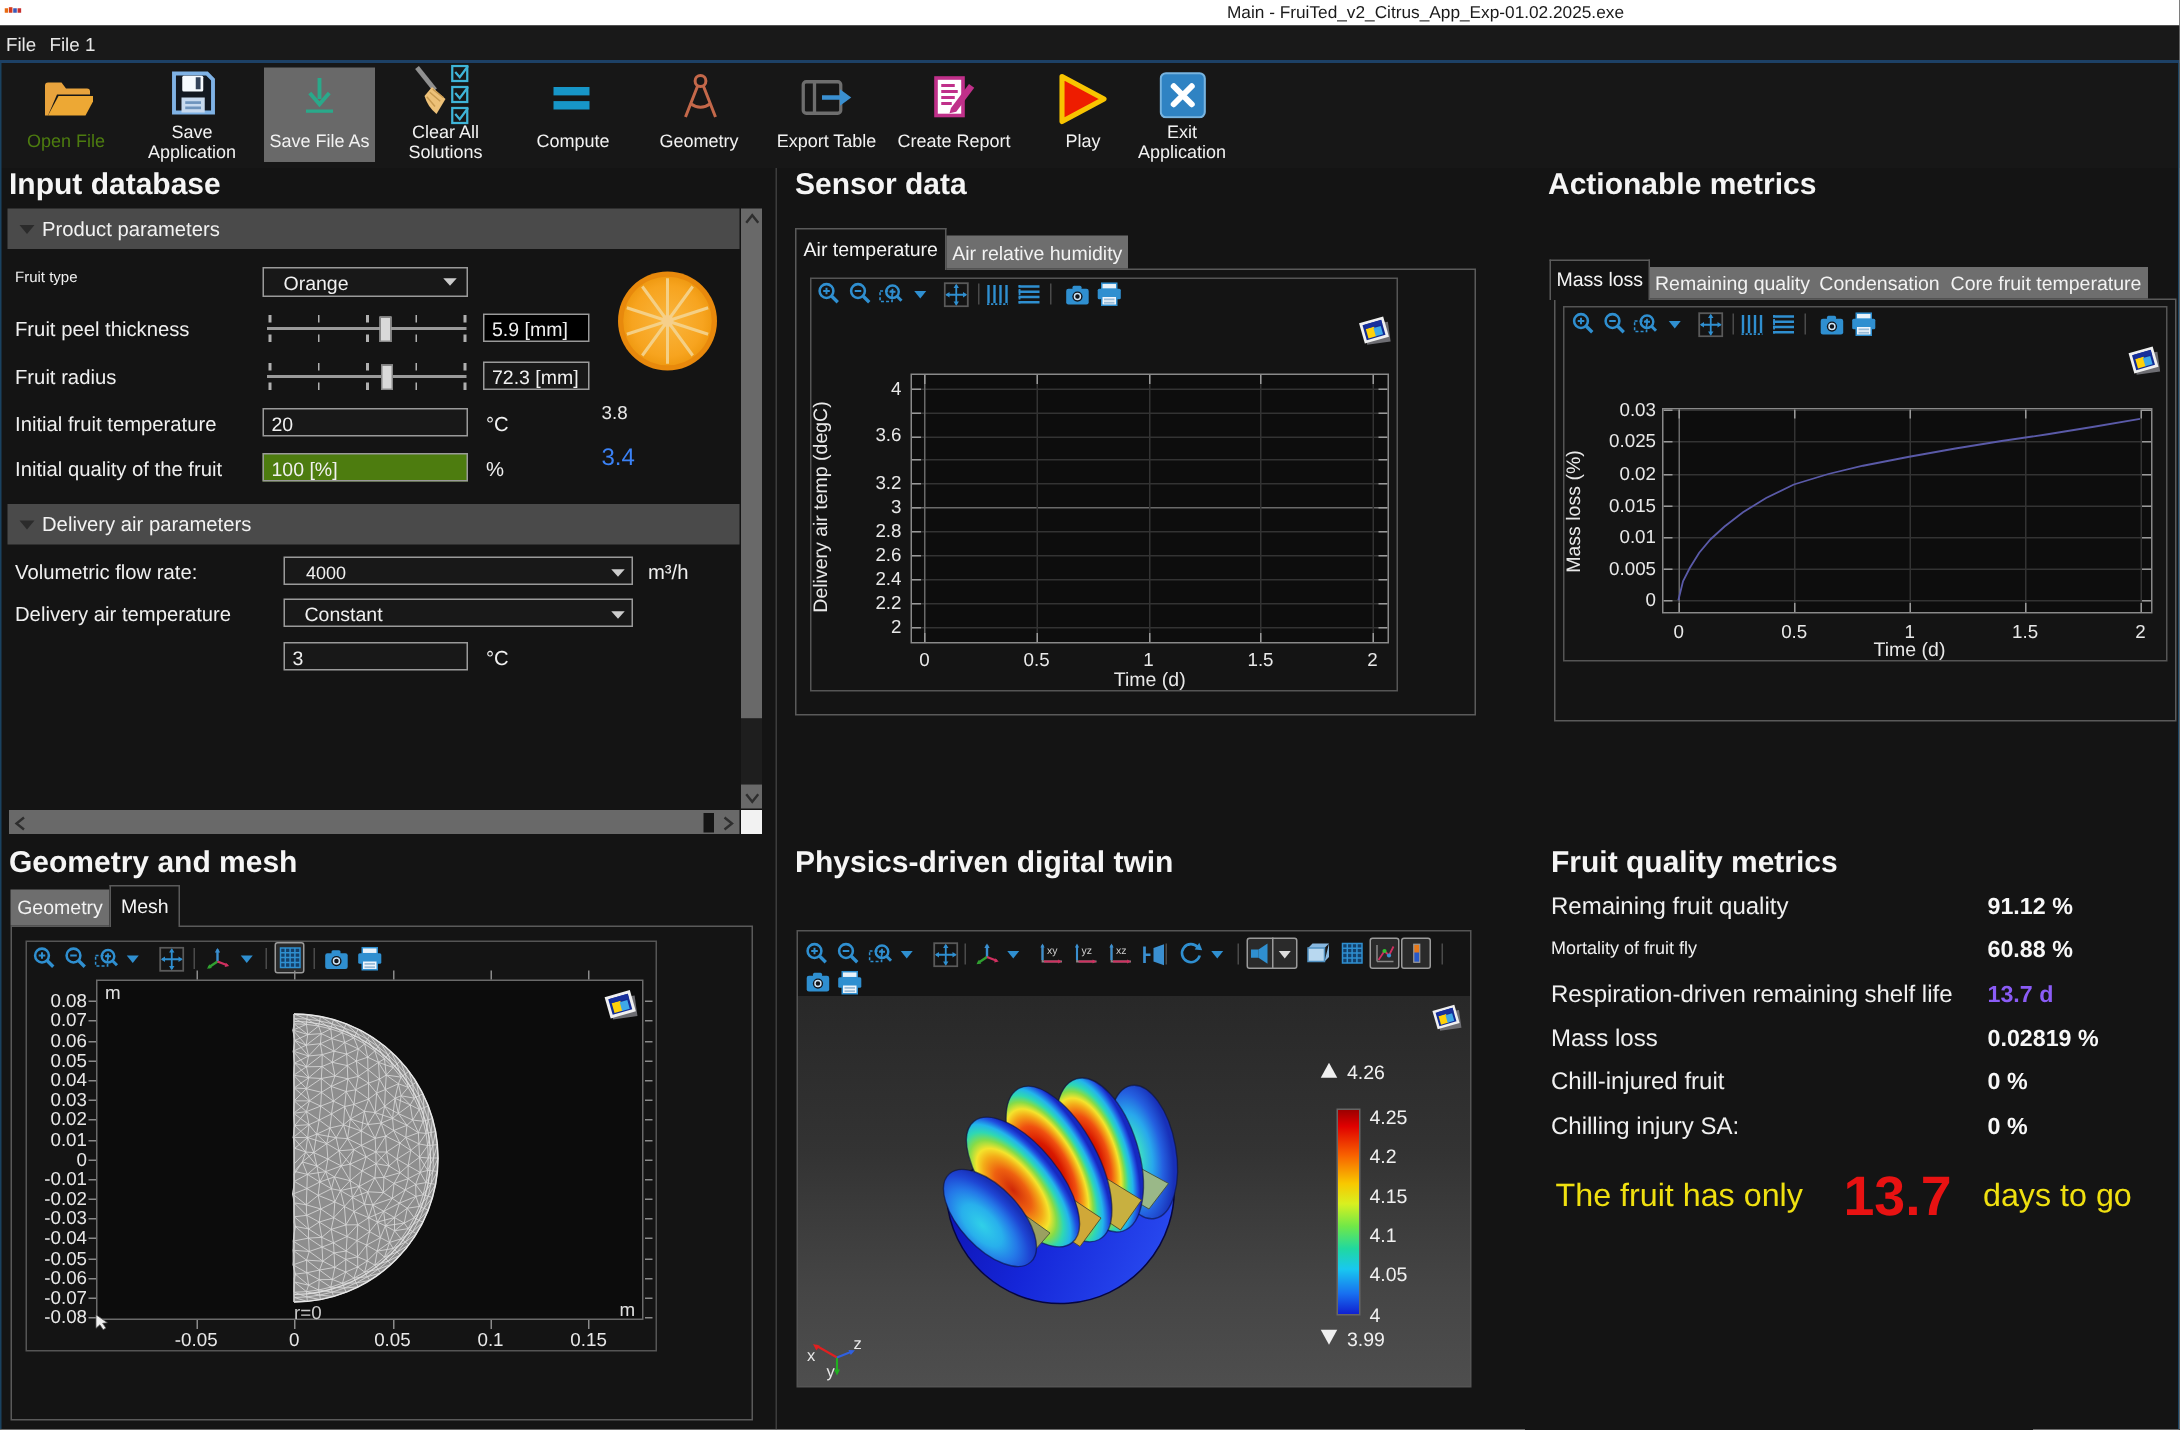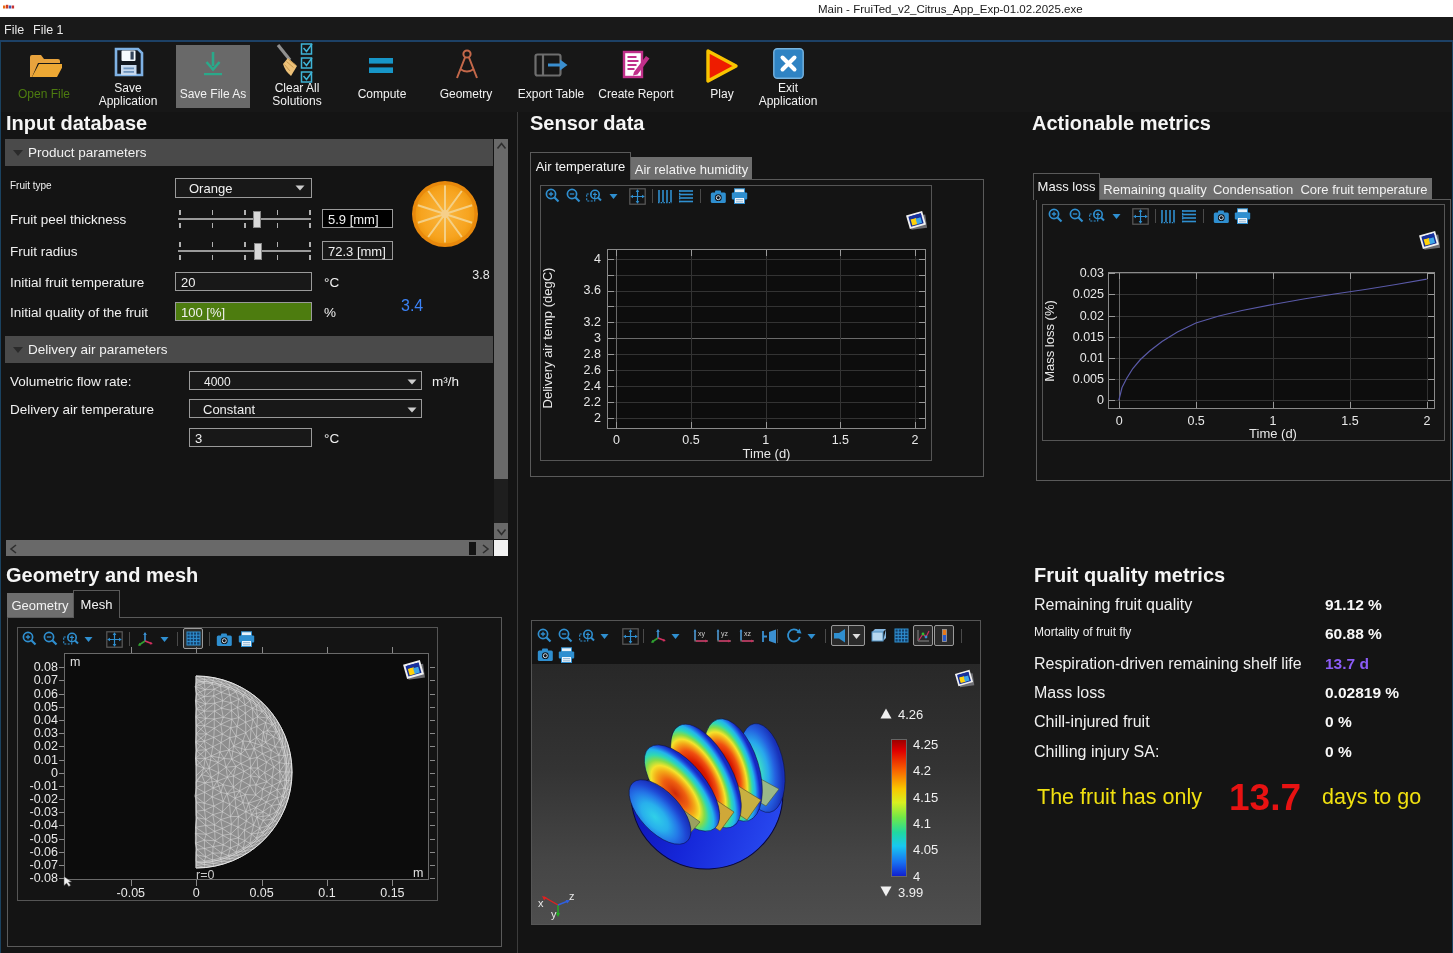--- a/index.html
+++ b/index.html
@@ -92,20 +92,21 @@
 <svg style="position:absolute;left:773px;top:48px;" width="31" height="31" viewBox="0 0 31 31">
       <rect x="0.8" y="0.8" width="29.4" height="29.4" rx="3.5" fill="#2f83c3" stroke="#77b4e0" stroke-width="1.4"></rect>
 <path d="M9.5 9.5 L21.5 21.5 M21.5 9.5 L9.5 21.5" stroke="#ffffff" stroke-width="4" stroke-linecap="round"></path>
     </svg>
 <div style="position:absolute;left:788px;top:87.5px;transform:translate(-50%,-50%);font-size:12px;color:#f2f2f2;font-weight:400;white-space:nowrap;">Exit</div>
 <div style="position:absolute;left:788px;top:101px;transform:translate(-50%,-50%);font-size:12px;color:#f2f2f2;font-weight:400;white-space:nowrap;">Application</div>
 <div style="position:absolute;left:6px;top:112px;font-size:20px;color:#f5f5f5;font-weight:700;white-space:nowrap;">Input database</div>
 <div style="position:absolute;left:530px;top:112px;font-size:20px;color:#f5f5f5;font-weight:700;white-space:nowrap;">Sensor data</div>
 <div style="position:absolute;left:1032px;top:112px;font-size:20px;color:#f5f5f5;font-weight:700;white-space:nowrap;">Actionable metrics</div>
 <div style="position:absolute;left:6px;top:564px;font-size:20px;color:#f5f5f5;font-weight:700;white-space:nowrap;">Geometry and mesh</div>
+<div style="position:absolute;left:530px;top:564px;font-size:20px;color:#f5f5f5;font-weight:700;white-space:nowrap;">Physics-driven digital twin</div>
 <div style="position:absolute;left:1034px;top:564px;font-size:20px;color:#f5f5f5;font-weight:700;white-space:nowrap;">Fruit quality metrics</div>
 <div style="position:absolute;left:516.5px;top:112px;width:1px;height:841px;background:#3c3c3c;"></div>
 <div style="position:absolute;left:5px;top:139px;width:488px;height:27px;background:#4a4a4a;"></div>
 <svg style="position:absolute;left:12px;top:149px;" width="12" height="8" viewBox="0 0 12 8">
       <path d="M1 1 L11 1 L6 7 Z" fill="#2b2b2b"></path>
     </svg>
 <div style="position:absolute;left:28px;top:145px;font-size:13.5px;color:#f2f2f2;font-weight:400;white-space:nowrap;">Product parameters</div>
 <div style="position:absolute;left:5px;top:336px;width:488px;height:27px;background:#4a4a4a;"></div>
 <svg style="position:absolute;left:12px;top:346px;" width="12" height="8" viewBox="0 0 12 8">
       <path d="M1 1 L11 1 L6 7 Z" fill="#2b2b2b"></path>
@@ -314,21 +315,21 @@
 <div style="position:absolute;left:616.4px;top:421.6px;width:1px;height:6px;background:#999;"></div>
 <div style="position:absolute;left:691.0px;top:249.5px;width:1px;height:6px;background:#999;"></div>
 <div style="position:absolute;left:691.0px;top:421.6px;width:1px;height:6px;background:#999;"></div>
 <div style="position:absolute;left:765.7px;top:249.5px;width:1px;height:6px;background:#999;"></div>
 <div style="position:absolute;left:765.7px;top:421.6px;width:1px;height:6px;background:#999;"></div>
 <div style="position:absolute;left:840.4px;top:249.5px;width:1px;height:6px;background:#999;"></div>
 <div style="position:absolute;left:840.4px;top:421.6px;width:1px;height:6px;background:#999;"></div>
 <div style="position:absolute;left:915.0px;top:249.5px;width:1px;height:6px;background:#999;"></div>
 <div style="position:absolute;left:915.0px;top:421.6px;width:1px;height:6px;background:#999;"></div>
 <div style="position:absolute;left:401px;top:258.6px;width:200px;transform:translateY(-50%);text-align:right;font-size:12.5px;color:#e8e8e8;font-weight:400;white-space:nowrap;">4</div>
-<div style="position:absolute;left:381px;top:274.54px;width:200px;transform:translateY(-50%);text-align:center;font-size:12.5px;color:#e8e8e8;font-weight:400;white-space:nowrap;">3.8</div>
+<div style="position:absolute;left:401px;top:274.54px;width:200px;transform:translateY(-50%);text-align:left;font-size:12.5px;color:#e8e8e8;font-weight:400;white-space:nowrap;">3.8</div>
 <div style="position:absolute;left:401px;top:290.48px;width:200px;transform:translateY(-50%);text-align:right;font-size:12.5px;color:#e8e8e8;font-weight:400;white-space:nowrap;">3.6</div>
 <div style="position:absolute;left:401px;top:306.42px;width:200px;transform:translateY(-50%);text-align:left;font-size:16px;color:#3b82f6;font-weight:400;white-space:nowrap;">3.4</div>
 <div style="position:absolute;left:401px;top:322.36px;width:200px;transform:translateY(-50%);text-align:right;font-size:12.5px;color:#e8e8e8;font-weight:400;white-space:nowrap;">3.2</div>
 <div style="position:absolute;left:401px;top:338.3px;width:200px;transform:translateY(-50%);text-align:right;font-size:12.5px;color:#e8e8e8;font-weight:400;white-space:nowrap;">3</div>
 <div style="position:absolute;left:401px;top:354.24px;width:200px;transform:translateY(-50%);text-align:right;font-size:12.5px;color:#e8e8e8;font-weight:400;white-space:nowrap;">2.8</div>
 <div style="position:absolute;left:401px;top:370.18px;width:200px;transform:translateY(-50%);text-align:right;font-size:12.5px;color:#e8e8e8;font-weight:400;white-space:nowrap;">2.6</div>
 <div style="position:absolute;left:401px;top:386.12px;width:200px;transform:translateY(-50%);text-align:right;font-size:12.5px;color:#e8e8e8;font-weight:400;white-space:nowrap;">2.4</div>
 <div style="position:absolute;left:401px;top:402.06000000000006px;width:200px;transform:translateY(-50%);text-align:right;font-size:12.5px;color:#e8e8e8;font-weight:400;white-space:nowrap;">2.2</div>
 <div style="position:absolute;left:401px;top:418.0px;width:200px;transform:translateY(-50%);text-align:right;font-size:12.5px;color:#e8e8e8;font-weight:400;white-space:nowrap;">2</div>
 <div style="position:absolute;left:616.4px;top:439.5px;transform:translate(-50%,-50%);font-size:12.5px;color:#e8e8e8;font-weight:400;white-space:nowrap;">0</div>

